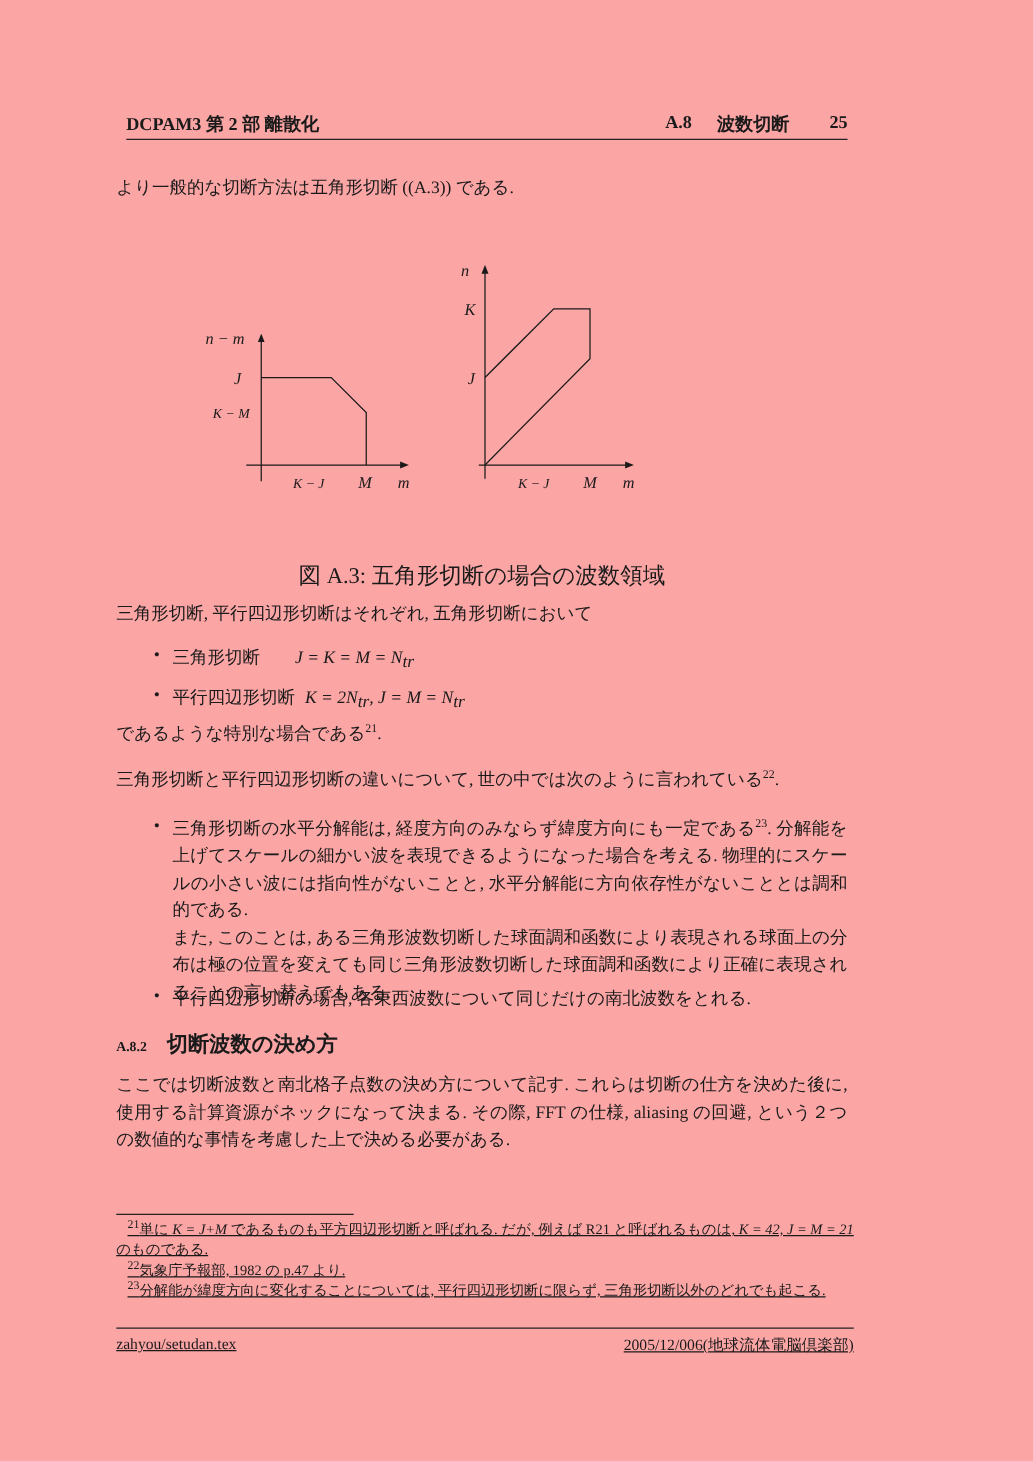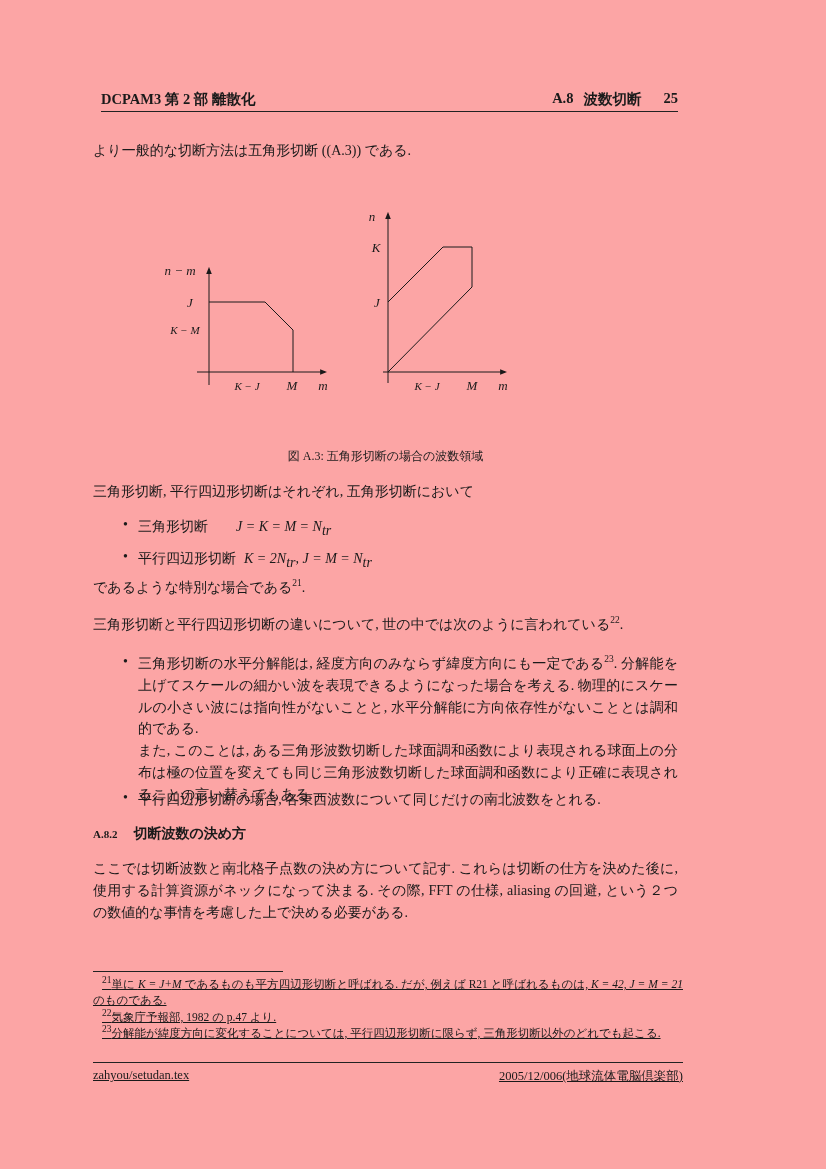--- a/index.html
+++ b/index.html
@@ -9,47 +9,47 @@
     margin:0 auto;
     background:#fca5a5;
     color:#1a1a1a;
     font-family:"Liberation Serif","DejaVu Serif",serif;
     overflow:hidden;
   }
   .abs{position:absolute;}
   .body-text{font-size:14px;line-height:22px;text-align:justify;}
   .hdr{font-size:14.5px;font-weight:bold;white-space:nowrap;}
   .rule{background:#222;height:1px;}
-  .caption{font-size:12px;text-align:center;}
+  .caption{font-size:18px;text-align:center;}
   .bullet-item{font-size:14px;line-height:21.8px;}
   .bullet-dot{position:absolute;left:30px;top:-2px;font-size:14px;}
   .bullet-body{display:block;padding-left:45px;text-align:justify;}
   .mi{font-style:italic;font-family:"Liberation Serif",serif;}
   .mi sub{font-size:14px;font-style:italic;}
   sup.fnmark{font-size:9.5px;vertical-align:super;line-height:0;}
   .sec-head{white-space:nowrap;}
   .sec-num{font-size:11px;font-weight:bold;font-family:"Liberation Serif",serif;}
-  .sec-title{font-size:14px;font-weight:bold;font-family:"Liberation Sans","DejaVu Sans",sans-serif;margin-left:16px;}
+  .sec-title{font-size:17px;font-weight:bold;font-family:"Liberation Sans","DejaVu Sans",sans-serif;margin-left:16px;}
   .fn{font-size:11.5px;line-height:15.5px;text-align:justify;}
   .fn-first{text-indent:9px;text-decoration:underline;}
   .footer-row{display:flex;justify-content:space-between;font-size:12.5px;}
   .gap28{display:inline-block;width:28px;}
   .gap8{display:inline-block;width:8px;}
   svg text{fill:#1a1a1a;font-family:"Liberation Serif","DejaVu Serif",serif;}
   .axlbl{font-size:13px;font-style:italic;}
   .axlbl-sm{font-size:11px;font-style:italic;}
   .figline{stroke:#1a1a1a;stroke-width:1;fill:none;}
 </style>
 </head>
 <body>
 
 <div class="page">
 
   <div class="abs hdr" style="left:101px;top:90px;">DCPAM3 第 2 部 離散化</div>
-  <div class="abs hdr" style="right:148px;top:90px;display:flex;">
+  <div class="abs hdr" style="right:148px;top:90px;display:flex;gap:10px;">
     <span>A.8</span>
     <span style="margin-left:10px;">波数切断</span>
     <span style="margin-left:22px;">25</span>
   </div>
   <div class="abs rule" style="left:101px;top:111px;width:577px;"></div>
 
   <div class="abs body-text" style="left:93px;top:140px;width:585px;">より一般的な切断方法は五角形切断 ((A.3)) である.</div>
 
   <svg class="abs" style="left:150px;top:200px;" width="380" height="195" viewBox="0 0 380 195">
     <defs>

